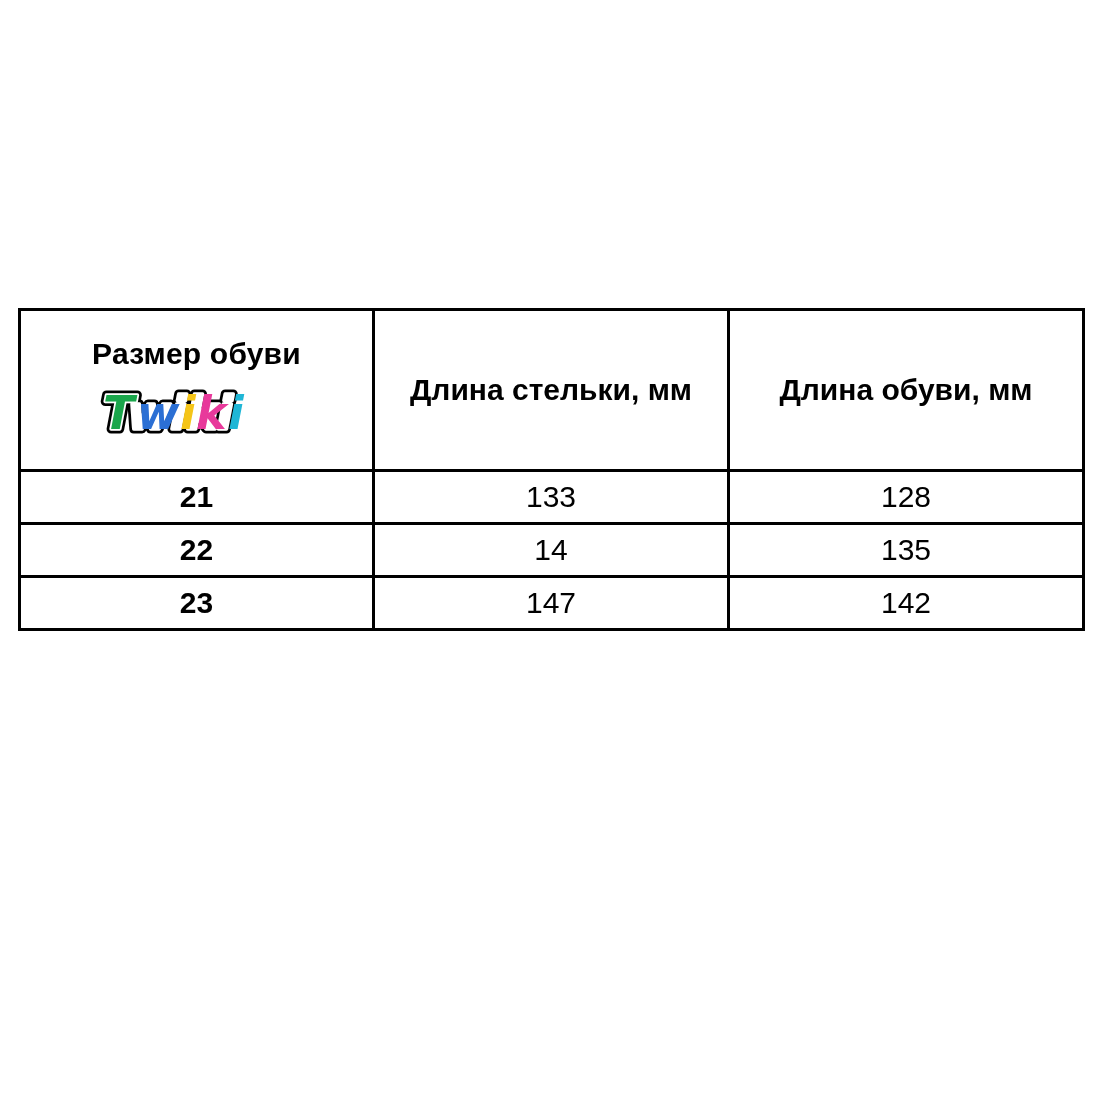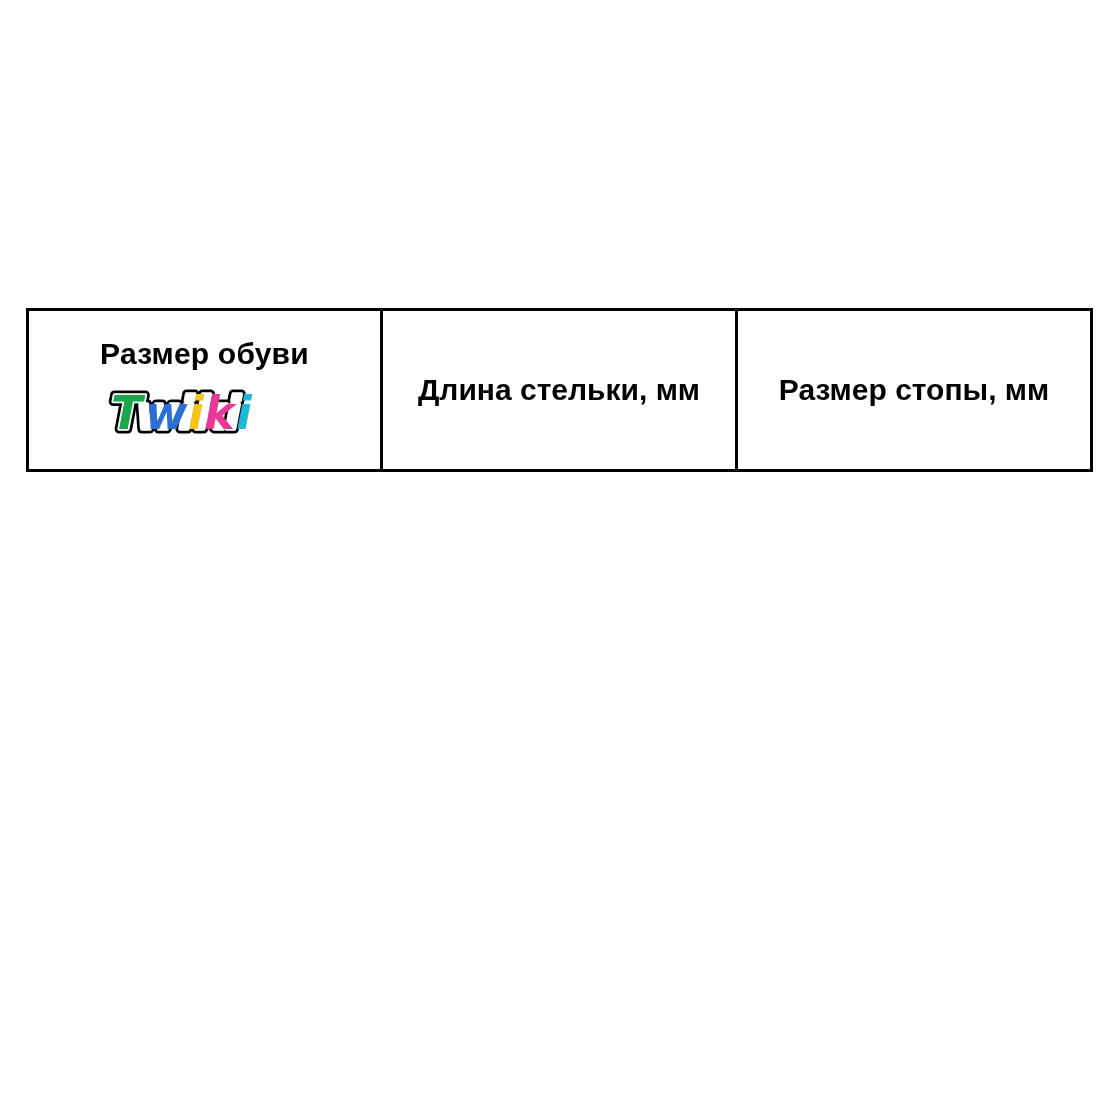--- a/index.html
+++ b/index.html
@@ -10,21 +10,20 @@
     width: 1100px;
     height: 1100px;
     background: #ffffff;
     font-family: "Liberation Sans", sans-serif;
     overflow: hidden;
   }
   .page {
     position: relative;
     width: 1012px;
     height: 1100px;
-    margin-left: 8px;
   }
   .table-wrap {
     position: absolute;
     left: 18px;
     top: 308px;
     width: 1064px;
   }
   table.size-table {
     border-collapse: collapse;
     table-layout: fixed;
@@ -106,21 +105,36 @@
                     <text x="131" y="50" fill="#1fb6d6">i</text>
                   </g>
                 </svg>
               </span>
             </div>
           </th>
           <th>
             <span class="hdr-text">Длина стельки, мм</span>
           </th>
           <th>
-            <span class="hdr-text">Размер стопы, мм</span>
+            <span class="hdr-text">Длина обуви, мм</span>
           </th>
         </tr>
       </thead>
       <tbody>
+        <tr>
+          <td class="size-col">21</td>
+          <td>133</td>
+          <td>128</td>
+        </tr>
+        <tr>
+          <td class="size-col">22</td>
+          <td>14</td>
+          <td>135</td>
+        </tr>
+        <tr>
+          <td class="size-col">23</td>
+          <td>147</td>
+          <td>142</td>
+        </tr>
       </tbody>
     </table>
   </div>
 </div>
 
 </body></html>

